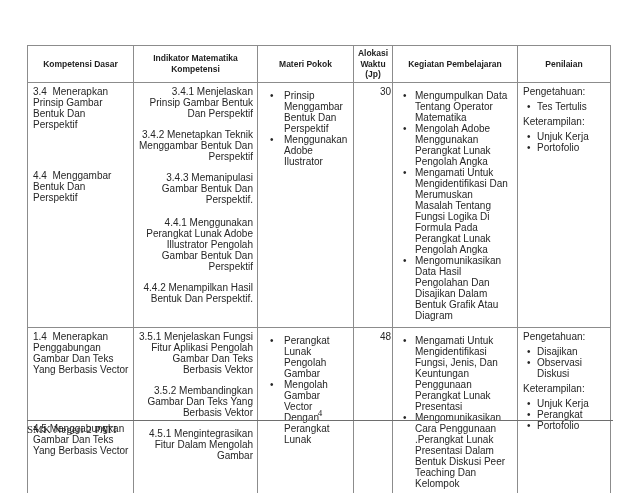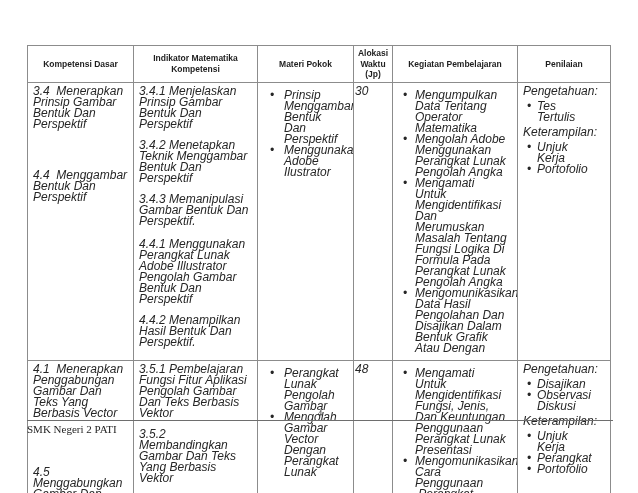--- a/index.html
+++ b/index.html
@@ -27,50 +27,49 @@
     font-size: 8.5px; line-height: 10.5px;
     font-weight: bold; text-align: center;
     vertical-align: middle;
     padding: 2px 1px;
     color: #1f1f1f;
   }
   .syllabus thead tr { height: 32px; }
   .syllabus tr.row-1 { height: 208px; }
   .syllabus tr.row-2 { height: 122px; }
   .syllabus td {
-    font-size: 12px; line-height: 11px;
+    font-size: 10px; line-height: 11px;
     padding: 3px 4px 2px 5px;
-    font-style: italic;
   }
   .cell p { margin: 0; }
 
   
   td.kd p { white-space: pre-wrap; }
   td.kd p.second-r1 { margin-top: 40px; }
   td.kd p.second-r2 { margin-top: 48px; }
 
   
-  td.indikator p { margin: 0 0 10px 0; }
+  td.indikator p { margin: 0 0 10px 0; text-align: right; }
   td.indikator p.extra-gap { margin-top: 12px; }
   td.indikator p:last-child { margin-bottom: 0; }
 
   
   ul.blist { list-style: none; margin: 4px; padding: 0; }
   ul.blist li { position: relative; margin: 0; }
   td.materi li { padding-left: 17px; }
   td.materi li::before { content: "\2022"; position: absolute; left: 3px; }
   td.kegiatan li { padding-left: 13px; }
   td.kegiatan li::before { content: "\2022"; position: absolute; left: 1px; }
   td.penilaian ul.blist { margin-left: 2px; }
   td.penilaian li { padding-left: 12px; padding-right: 8px; }
   td.penilaian li::before { content: "\2022"; position: absolute; left: 2px; }
   td.penilaian p.group-label { margin: 0; }
 
   
-  td.alokasi { text-align: left; padding-left: 1px; padding-right: 1px; }
+  td.alokasi { text-align: right; padding-left: 1px; padding-right: 1px; }
 
   
   .page-number {
     position: absolute; left: 27px; top: 408px; width: 586px;
     text-align: center;
     font-family: "Liberation Serif", serif;
     font-size: 9px; color: #222;
   }
   .footer-rule {
     position: absolute; left: 27px; top: 420px; width: 586px; height: 0;
@@ -125,43 +124,43 @@
             <li>Prinsip Menggambar Bentuk Dan Perspektif</li>
             <li>Menggunakan Adobe Ilustrator</li>
           </ul>
         </td>
         <td class="cell alokasi">30</td>
         <td class="cell kegiatan">
           <ul class="blist">
             <li>Mengumpulkan Data Tentang Operator Matematika</li>
             <li>Mengolah Adobe Menggunakan Perangkat Lunak Pengolah Angka</li>
             <li>Mengamati Untuk Mengidentifikasi Dan Merumuskan Masalah Tentang Fungsi Logika Di Formula Pada Perangkat Lunak Pengolah Angka</li>
-            <li>Mengomunikasikan Data Hasil Pengolahan Dan Disajikan Dalam Bentuk Grafik Atau Dengan</li>
+            <li>Mengomunikasikan Data Hasil Pengolahan Dan Disajikan Dalam Bentuk Grafik Atau Diagram</li>
           </ul>
         </td>
         <td class="cell penilaian">
           <p class="group-label">Pengetahuan:</p>
           <ul class="blist">
             <li>Tes Tertulis</li>
           </ul>
           <p class="group-label">Keterampilan:</p>
           <ul class="blist">
             <li>Unjuk Kerja</li>
             <li>Portofolio</li>
           </ul>
         </td>
       </tr>
 
       <tr class="row-2">
         <td class="cell kd">
-          <p>4.1  Menerapkan Penggabungan Gambar Dan Teks Yang Berbasis Vector</p>
+          <p>1.4  Menerapkan Penggabungan Gambar Dan Teks Yang Berbasis Vector</p>
           <p class="second-r2">4.5 Menggabungkan Gambar Dan Teks Yang Berbasis Vector</p>
         </td>
         <td class="cell indikator">
-          <p>3.5.1 Pembelajaran Fungsi Fitur Aplikasi Pengolah Gambar Dan Teks Berbasis Vektor</p>
+          <p>3.5.1 Menjelaskan Fungsi Fitur Aplikasi Pengolah Gambar Dan Teks Berbasis Vektor</p>
           <p>3.5.2 Membandingkan Gambar Dan Teks Yang Berbasis Vektor</p>
           <p>4.5.1 Mengintegrasikan Fitur Dalam Mengolah Gambar</p>
         </td>
         <td class="cell materi">
           <ul class="blist">
             <li>Perangkat Lunak Pengolah Gambar</li>
             <li>Mengolah Gambar Vector Dengan Perangkat Lunak</li>
           </ul>
         </td>
         <td class="cell alokasi">48</td>

